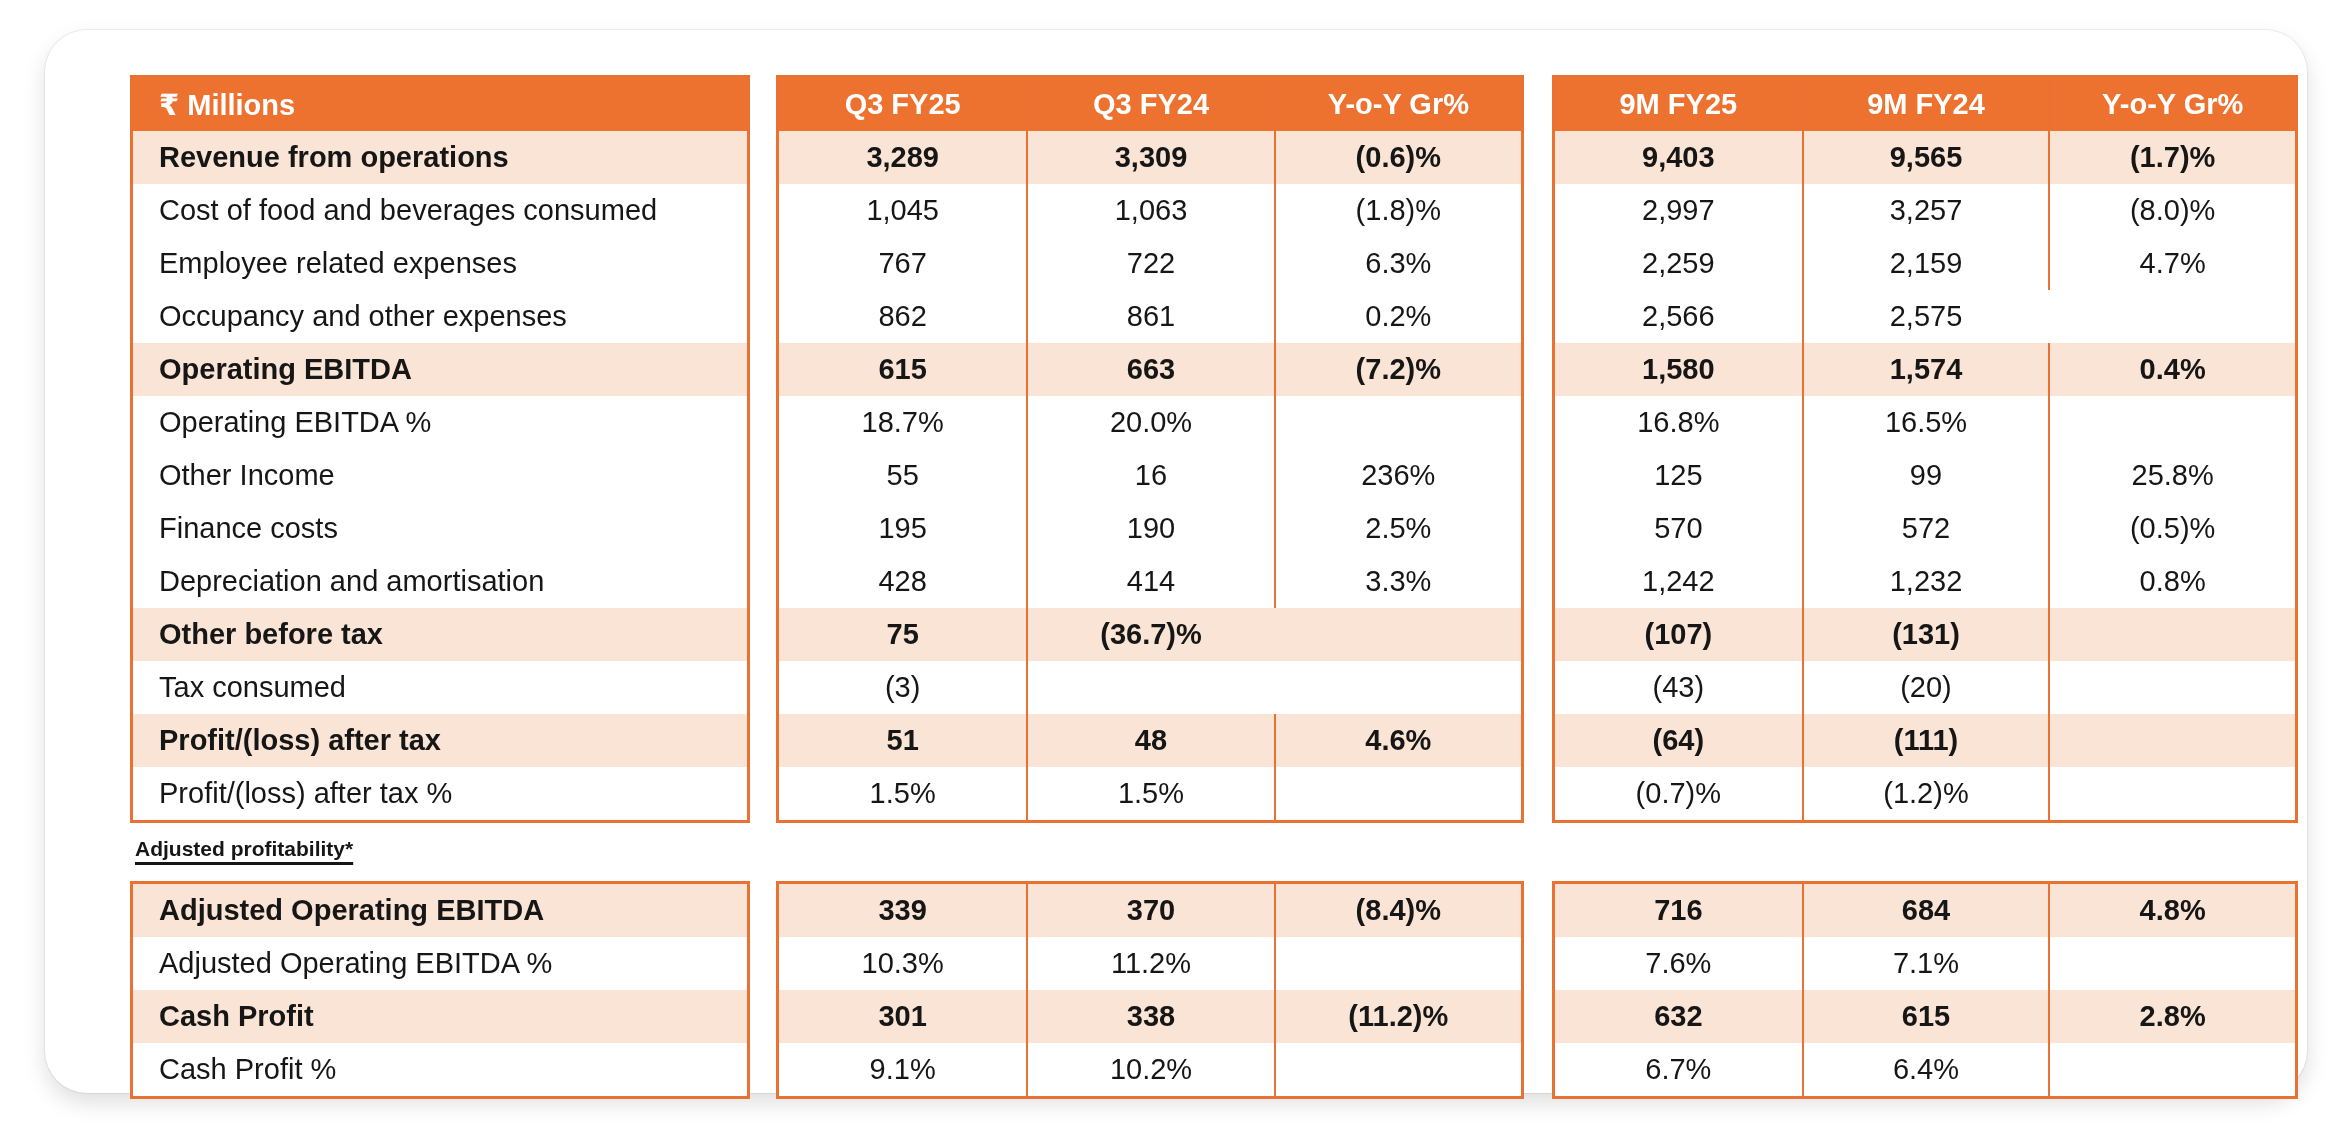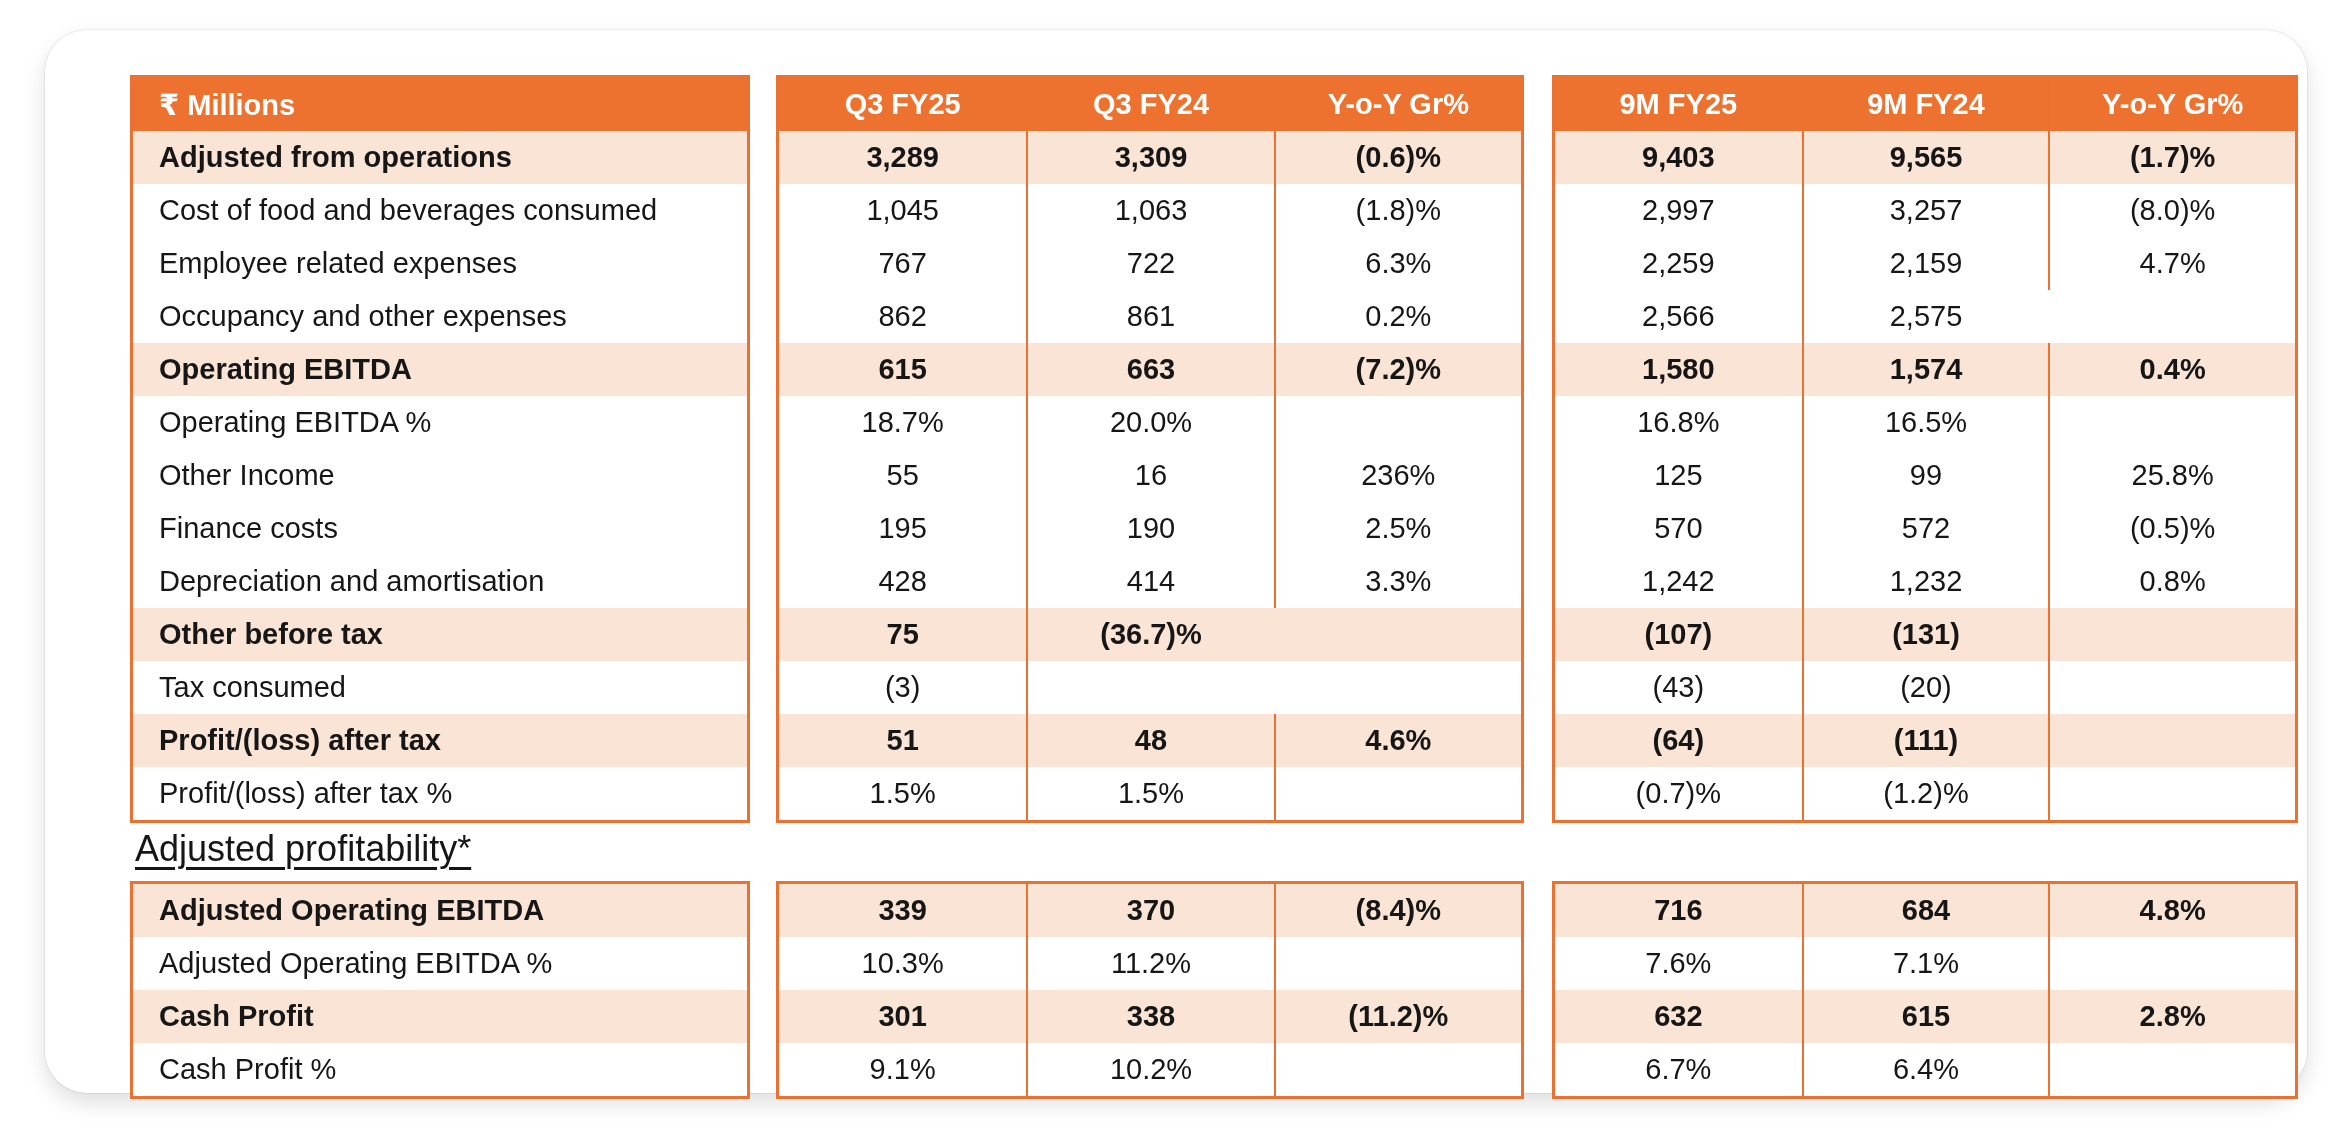--- a/index.html
+++ b/index.html
@@ -36,35 +36,35 @@
     height:53px;display:flex;align-items:center;justify-content:center;
     font-size:29px;box-sizing:border-box;white-space:nowrap;
   }
   .grid .gcell:nth-child(3n+2),
   .grid .gcell:nth-child(3n+0){border-left:2px solid #E97132;}
   .row-subtotal{background:#F9E4D5;font-weight:700;}
   .row-pct{}
   .section-title{
     position:absolute;left:90px;top:787px;height:64px;width:900px;
     display:flex;align-items:center;
-    font-size:36px;font-weight:400;
+    font-size:21px;font-weight:700;
     text-decoration:underline;text-decoration-thickness:3px;text-underline-offset:6px;
   }
 </style>
 </head>
 <body>
 
 <div class="card">
 
   <div class="block b-label t-main">
     <div class="lrow hdr">
       <span>₹ Millions</span>
     </div>
     <div>
-        <div class="lrow row-subtotal">Adjusted from operations</div>
+        <div class="lrow row-subtotal">Revenue from operations</div>
         <div class="lrow ">Cost of food and beverages consumed</div>
         <div class="lrow ">Employee related expenses</div>
         <div class="lrow ">Occupancy and other expenses</div>
         <div class="lrow row-subtotal">Operating EBITDA</div>
         <div class="lrow row-pct">Operating EBITDA %</div>
         <div class="lrow ">Other Income</div>
         <div class="lrow ">Finance costs</div>
         <div class="lrow ">Depreciation and amortisation</div>
         <div class="lrow row-subtotal">Other before tax</div>
         <div class="lrow ">Tax consumed</div>

